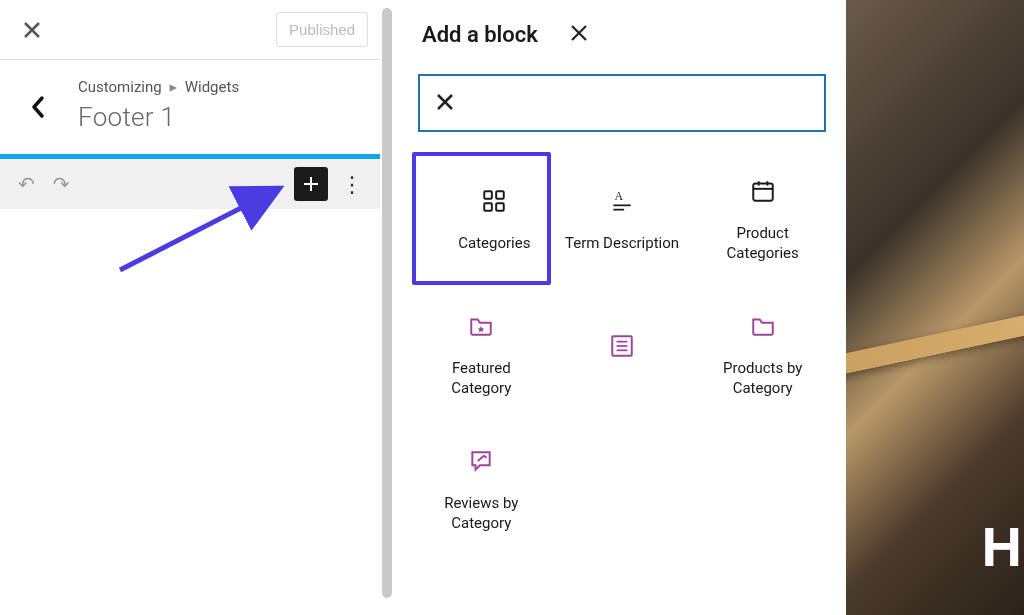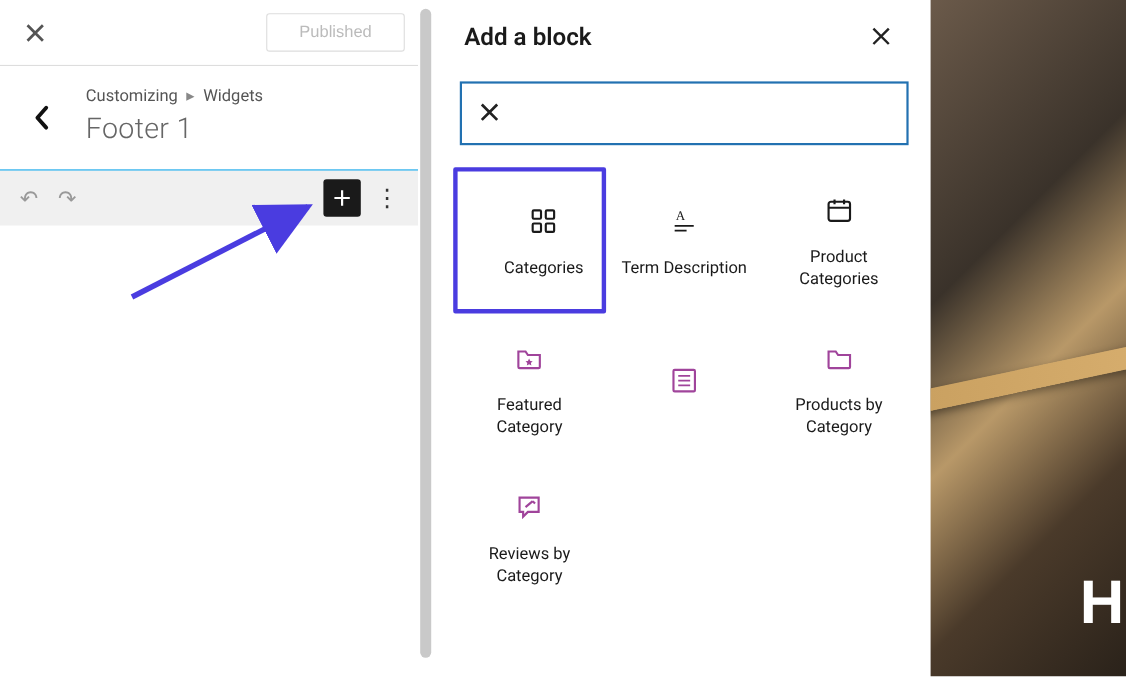--- a/index.html
+++ b/index.html
@@ -2,43 +2,43 @@
 <html><head>
 <meta charset="utf-8">
 <style>
 * { box-sizing: border-box; margin: 0; padding: 0; }
 body { font-family: -apple-system, BlinkMacSystemFont, "Segoe UI", Roboto, sans-serif; width: 1024px; height: 615px; overflow: hidden; position: relative; background: #fff; }
 
 
 .left-panel { position: absolute; left: 0; top: 0; width: 380px; height: 615px; background: #fff; }
 .top-bar { height: 60px; border-bottom: 1px solid #ddd; display: flex; align-items: center; justify-content: space-between; padding: 0 12px; background: #fff; }
 .close-x { width: 40px; height: 40px; display: flex; align-items: center; justify-content: center; color: #555; cursor: pointer; font-size: 22px; }
-.published-btn { border: 1px solid #ddd; background: #fff; color: #bbb; padding: 8px 29px; border-radius: 3px; font-size: 15px; }
-
-.breadcrumb-area { padding: 18px 20px 22px 78px; position: relative; border-bottom: 1px solid #0ea5e9; }
+.published-btn { border: 1px solid #ddd; background: #fff; color: #bbb; padding: 8px 12px; border-radius: 3px; font-size: 15px; }
+
+.breadcrumb-area { padding: 18px 20px 22px 78px; position: relative; border-bottom: 5px solid #0ea5e9; }
 .back-chevron { position: absolute; left: 18px; top: 50%; transform: translateY(-50%); width: 40px; height: 40px; display: flex; align-items: center; justify-content: center; cursor: pointer; font-size: 26px; font-weight: bold; color: #111; }
 .breadcrumb-text { font-size: 15px; color: #555; }
 .breadcrumb-text .sep { color: #888; margin: 0 4px; }
 .section-title { font-size: 26px; color: #666; font-weight: 300; margin-top: 6px; letter-spacing: 0.3px; }
 
 .toolbar { background: #f0f0f0; height: 50px; display: flex; align-items: center; padding: 0 18px; justify-content: space-between; }
 .toolbar-left { display: flex; gap: 18px; }
 .toolbar-left .undo, .toolbar-left .redo { color: #999; font-size: 20px; cursor: pointer; }
 .toolbar-right { display: flex; align-items: center; gap: 14px; }
 .add-btn { width: 34px; height: 34px; background: #1a1a1a; border-radius: 3px; display: flex; align-items: center; justify-content: center; cursor: pointer; color: #fff; font-size: 24px; font-weight: 300; }
 .more-btn { width: 20px; display: flex; align-items: center; justify-content: center; cursor: pointer; color: #333; font-size: 22px; }
 
 .arrow-annotation { position: absolute; left: 115px; top: 170px; width: 180px; height: 110px; pointer-events: none; }
 
 
 .scroll-gutter { position: absolute; left: 382px; top: 8px; width: 10px; height: 590px; background: #c9c9c9; border-radius: 5px; }
 
 
 .inserter-panel { position: absolute; left: 398px; top: 0; width: 448px; height: 615px; background: #fff; }
-.inserter-header { display: flex; align-items: center; justify-content: space-between; padding: 20px 36px 14px 24px; gap: 32px; }
+.inserter-header { display: flex; align-items: center; justify-content: flex-start; padding: 20px 36px 14px 24px; gap: 32px; }
 .inserter-title { font-size: 22px; font-weight: 600; color: #1a1a1a; }
 .inserter-close { font-size: 24px; cursor: pointer; color: #222; }
 
 .search-wrap { margin: 12px 20px 24px 20px; border: 2px solid #2271b1; height: 58px; display: flex; align-items: center; padding: 0 16px; }
 .search-input { flex: 1; border: none; outline: none; font-size: 18px; color: #111; font-family: inherit; }
 .search-input::placeholder { color: #888; }
 .search-clear { font-size: 24px; cursor: pointer; color: #222; font-weight: bold; }
 
 .blocks-grid { display: grid; grid-template-columns: repeat(3, 1fr); gap: 10px 10px; padding: 0 18px; }
 .block-item { display: flex; flex-direction: column; align-items: center; justify-content: center; padding: 22px 6px 18px 6px; cursor: pointer; text-align: center; border-radius: 2px; }

